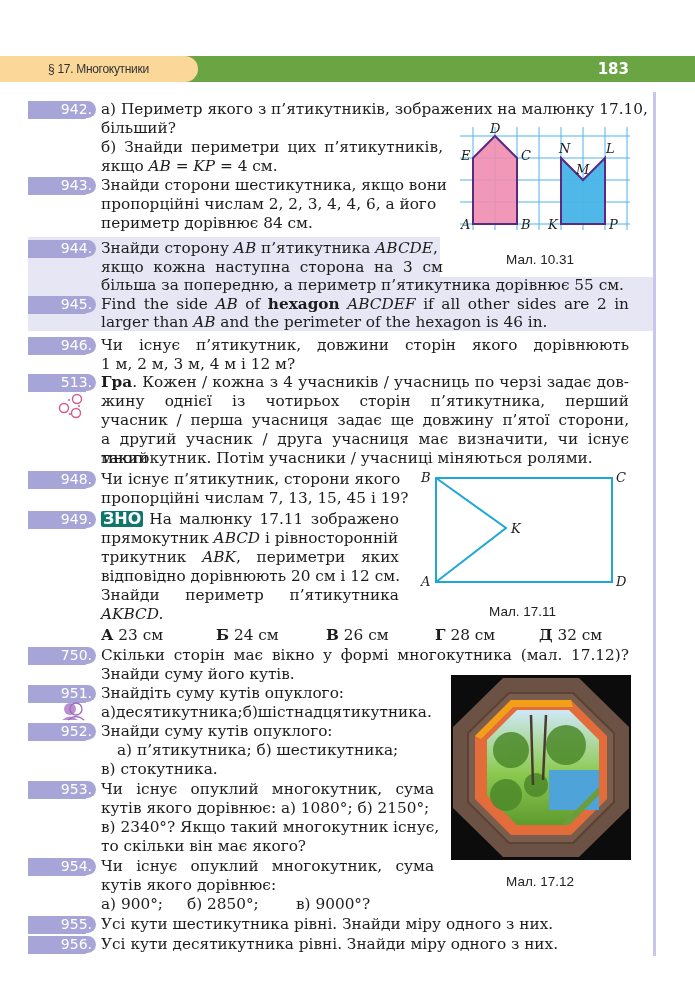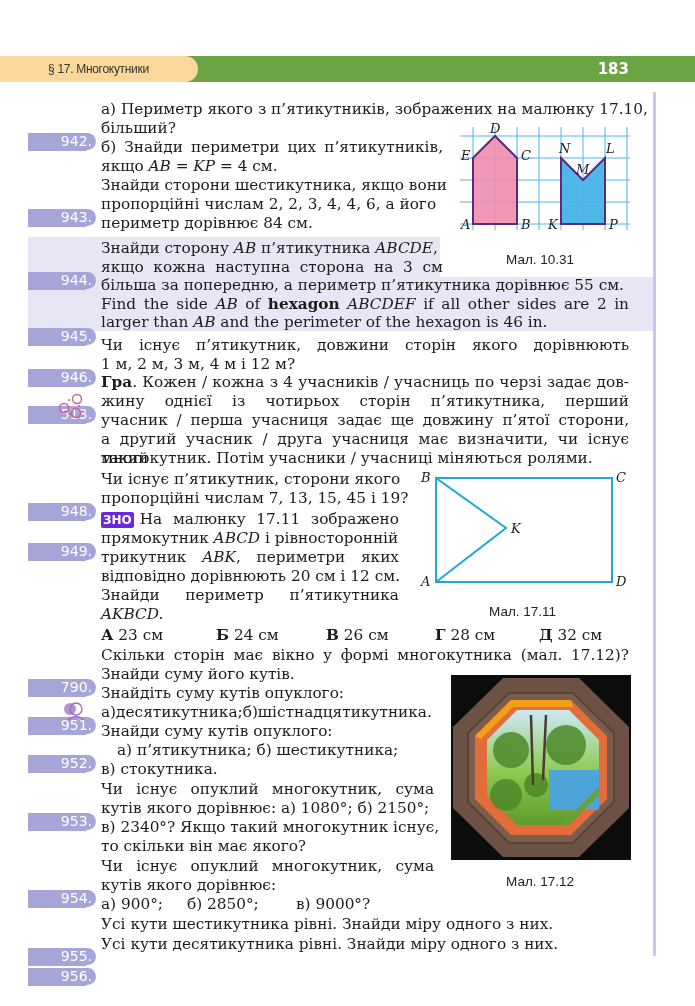--- a/index.html
+++ b/index.html
@@ -25,33 +25,33 @@
   .right-rule {
     position:absolute; left:653px; top:92px; width:3px; height:864px; background:#c8c6ea;
   }
   .hl-block {
     position:absolute; background:#e7e6f4;
   }
   .num-badge {
     position:absolute; left:28px; height:17px; width:68px;
     background:#a7a5d8; border-radius:0 9px 9px 0;
     color:#ffffff; font-family:"DejaVu Sans", sans-serif; font-size:14px;
-    text-align:right; padding-right:4px; box-sizing:border-box; line-height:17px;margin-top:32px;
+    text-align:right; padding-right:4px; box-sizing:border-box; line-height:17px;
   }
   .num-badge::after {
     content:""; position:absolute; left:0; bottom:-1px; width:58px; height:1px; background:#a7a5d8;
   }
   .txt {
     position:absolute; left:101px; font-size:15.3px; line-height:18.7px; white-space:nowrap;
   }
   .justify { text-align:justify; text-align-last:justify; white-space:normal; }
   i, .it { font-style:italic; }
   .zno {
-    display:inline-block; background:#6d28d9; color:#fff; font-family:"DejaVu Sans", sans-serif;
-    font-weight:bold; font-size:12px; padding:0 2px; line-height:16px; border-radius:2px; margin-right:6px;
+    display:inline-block; background:#0f766e; color:#fff; font-family:"DejaVu Sans", sans-serif;
+    font-weight:bold; font-size:16px; padding:0 2px; line-height:16px; border-radius:2px; margin-right:6px;
   }
   .caption {
     position:absolute; font-family:"Liberation Sans", sans-serif; font-size:13.5px; color:#222;
   }
   .fig { position:absolute; }
   .answers { position:absolute; left:101px; top:626px; font-size:15.3px; }
   .answers span { position:absolute; white-space:nowrap; }
   .answers b { font-weight:bold; }
 </style>
 </head>
@@ -186,21 +186,21 @@
   <g font-family="DejaVu Serif, serif" font-style="italic" font-size="13" fill="#1c1c1c">
     <text x="3" y="12">B</text>
     <text x="198" y="12">C</text>
     <text x="93" y="63">K</text>
     <text x="3" y="116">A</text>
     <text x="198" y="116">D</text>
   </g>
 </svg>
 <div class="caption" style="left:489px; top:604px;">Мал. 17.11</div>
 
-<div class="num-badge" style="top:647px;">790.</div>
+<div class="num-badge" style="top:647px;">750.</div>
 <div class="txt" style="top:646px; width:528px;">
     <span class="justify" style="display:block;">Скільки сторін має вікно у формі многокутника (мал. 17.12)?</span>
   </div>
 <div class="txt" style="top:665px;">Знайди суму його кутів.</div>
 
 <div class="num-badge" style="top:685px;">951.</div>
 <div class="txt" style="top:684px;">Знайдіть суму кутів опуклого:</div>
 <svg class="fig" style="left:60px; top:701px;" width="26" height="20" viewBox="0 0 26 20">
   <circle cx="10" cy="8" r="6" fill="#b88fd0"></circle>
   <circle cx="16" cy="8" r="6" fill="none" stroke="#9d6bbd" stroke-width="1.3"></circle>

